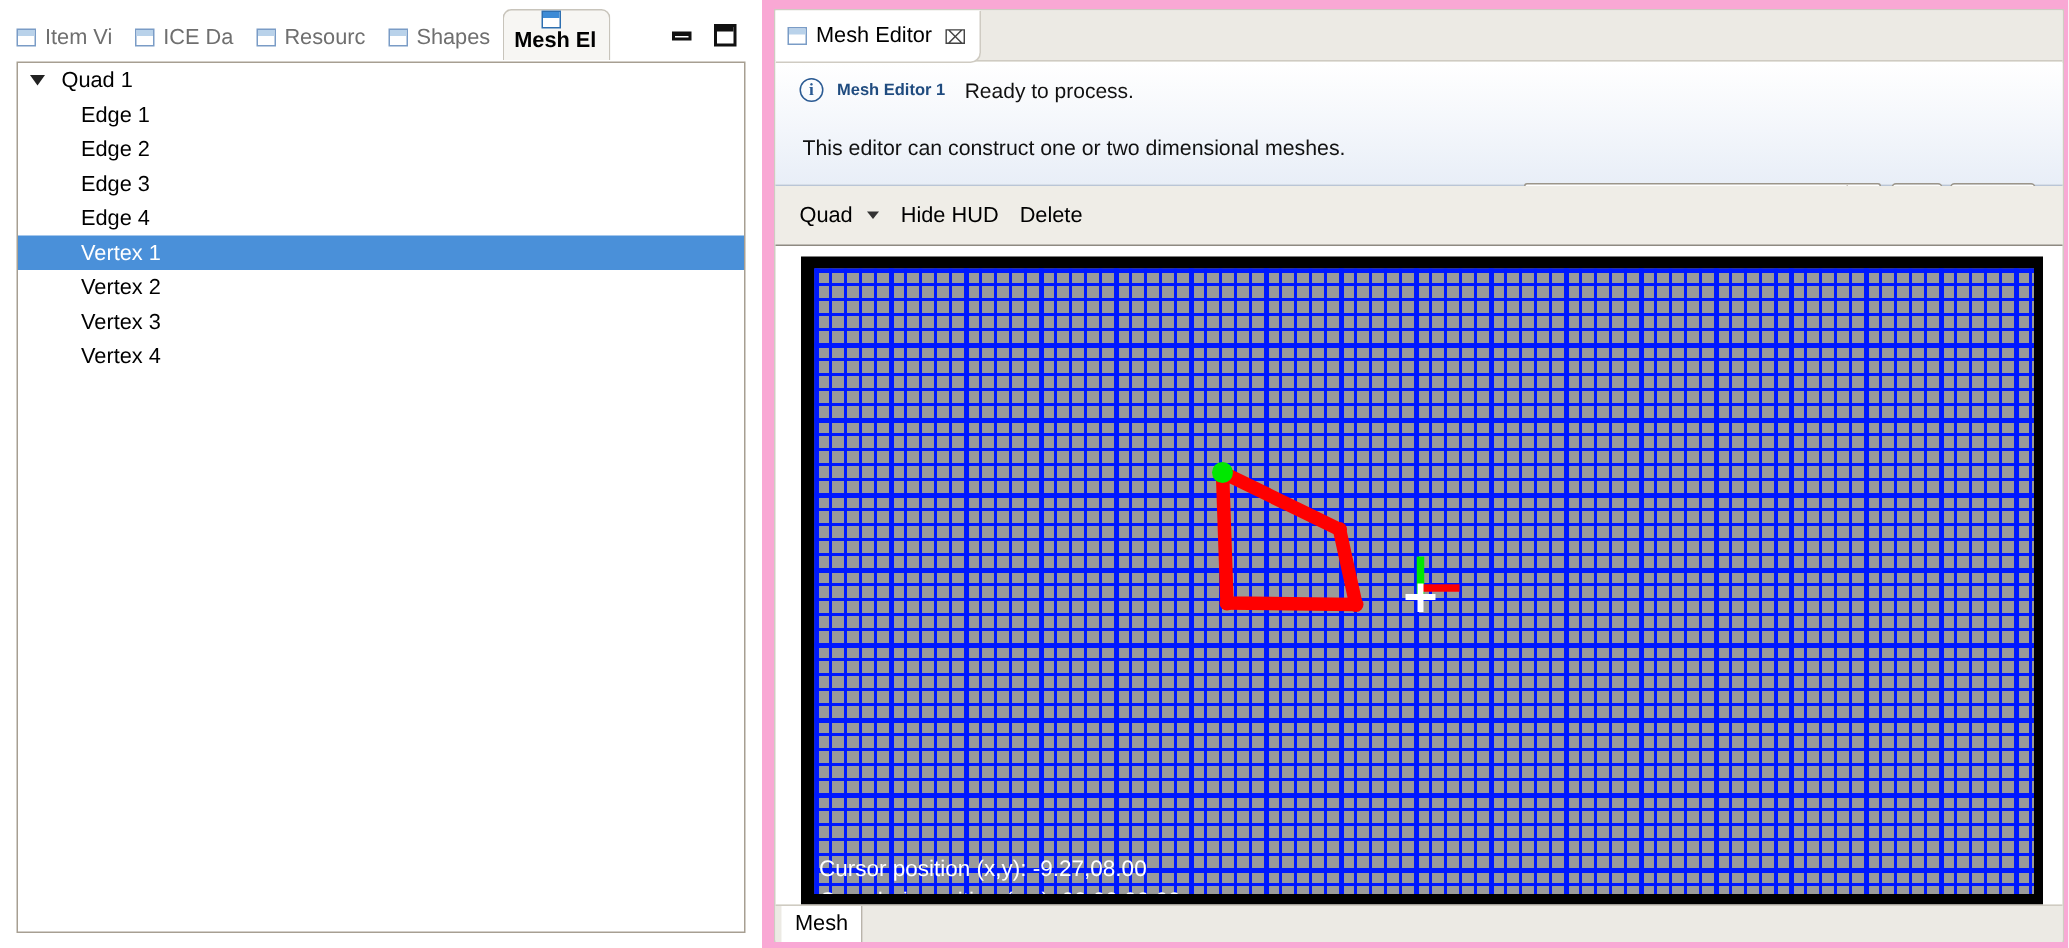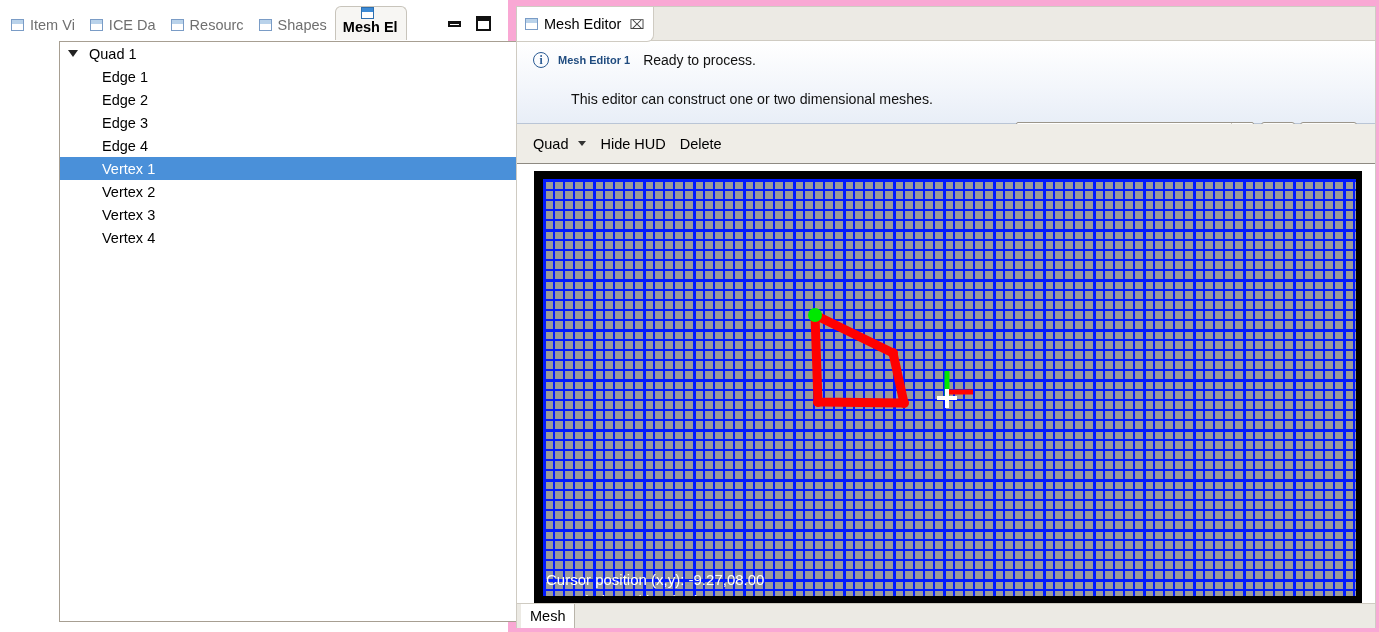--- a/index.html
+++ b/index.html
@@ -94,21 +94,20 @@
   }
 
   #tree-box {
     position: absolute;
     left: 11px; top: 41px;
     width: 486px; height: 581px;
     border: 1px solid #a79f92;
     background: #ffffff;
     overflow: hidden;
     box-sizing: border-box;
-    margin-left: 48px;
   }
   .tree-row {
     height: 23px;
     display: flex;
     align-items: center;
     font-size: 14.5px;
     color: #000;
     padding-left: 8px;
     box-sizing: border-box;
   }
@@ -203,21 +202,20 @@
   }
   #form-status {
     font-size: 14px;
     color: #111;
   }
   #form-desc {
     position: absolute;
     left: 18px; top: 49px;
     font-size: 14.2px;
     color: #111;
-    margin-left: 36px;
   }
   #process-select {
     position: absolute;
     left: 499px; top: 80px;
     width: 238px; height: 25px;
     border: 1px solid #9b958a;
     border-radius: 2px;
     background: #ffffff;
     display: flex;
     align-items: center;

